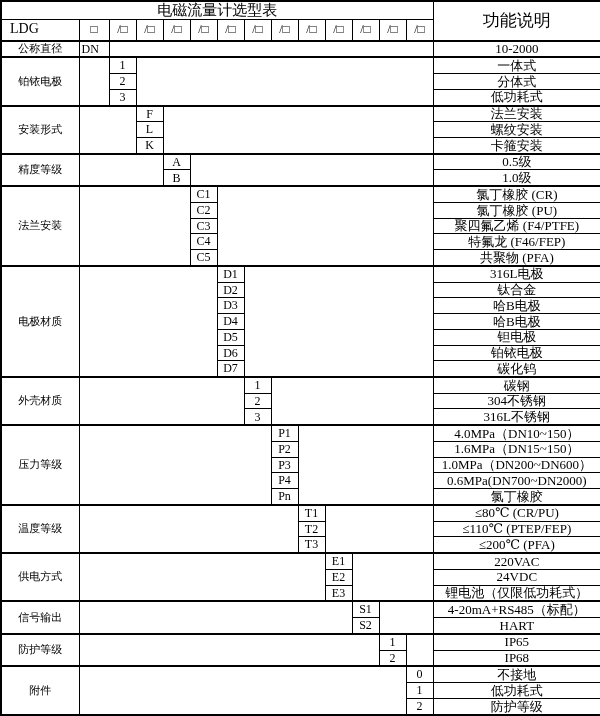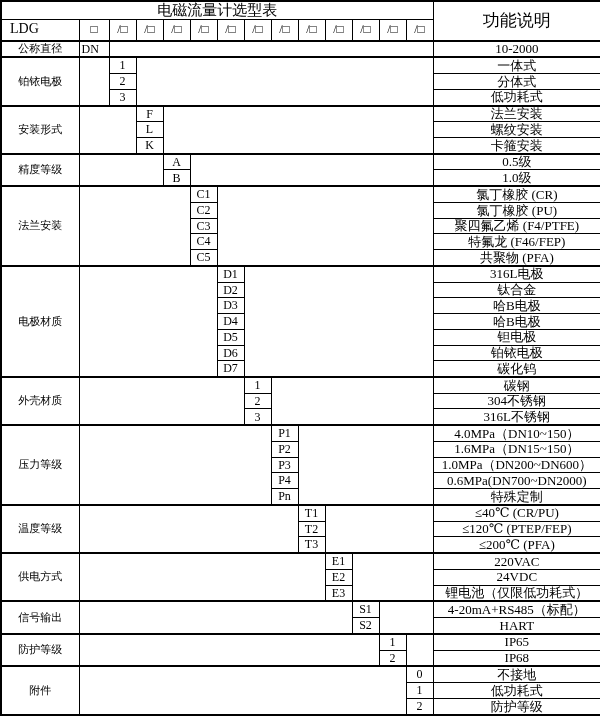--- a/index.html
+++ b/index.html
@@ -204,33 +204,33 @@
   <tr>
     <td class="code">P3</td>
     <td class="desc">1.0MPa（DN200~DN600）</td>
   </tr>
   <tr>
     <td class="code">P4</td>
     <td class="desc">0.6MPa(DN700~DN2000)</td>
   </tr>
   <tr>
     <td class="code">Pn</td>
-    <td class="desc">特殊定制</td>
+    <td class="desc">氯丁橡胶</td>
   </tr>
 
   <tr class="bt">
     <td class="label" rowspan="3">温度等级</td>
     <td class="spacer" rowspan="3" colspan="8"></td>
     <td class="code">T1</td>
     <td class="spacer" rowspan="3" colspan="4"></td>
-    <td class="desc">≤40℃ (CR/PU)</td>
+    <td class="desc">≤80℃ (CR/PU)</td>
   </tr>
   <tr>
     <td class="code">T2</td>
-    <td class="desc">≤120℃ (PTEP/FEP)</td>
+    <td class="desc">≤110℃ (PTEP/FEP)</td>
   </tr>
   <tr>
     <td class="code">T3</td>
     <td class="desc">≤200℃ (PFA)</td>
   </tr>
 
   <tr class="bt">
     <td class="label" rowspan="3">供电方式</td>
     <td class="spacer" rowspan="3" colspan="9"></td>
     <td class="code">E1</td>

